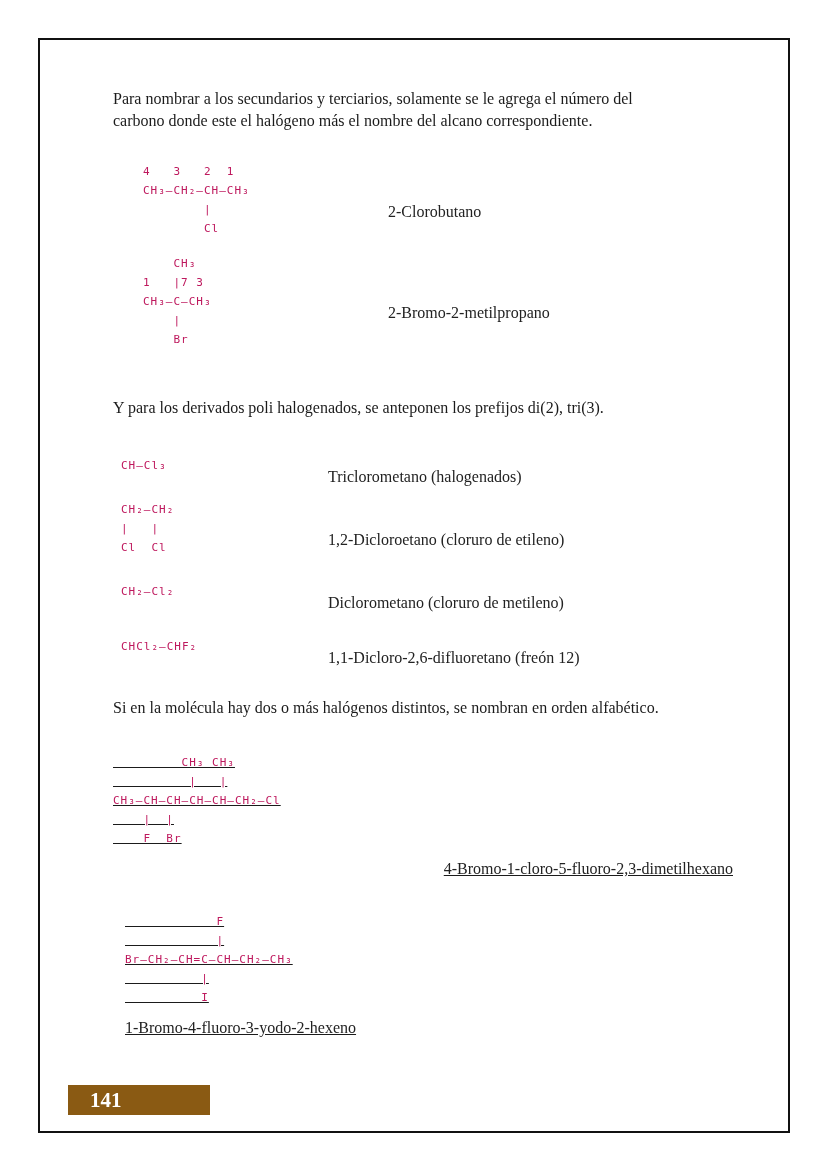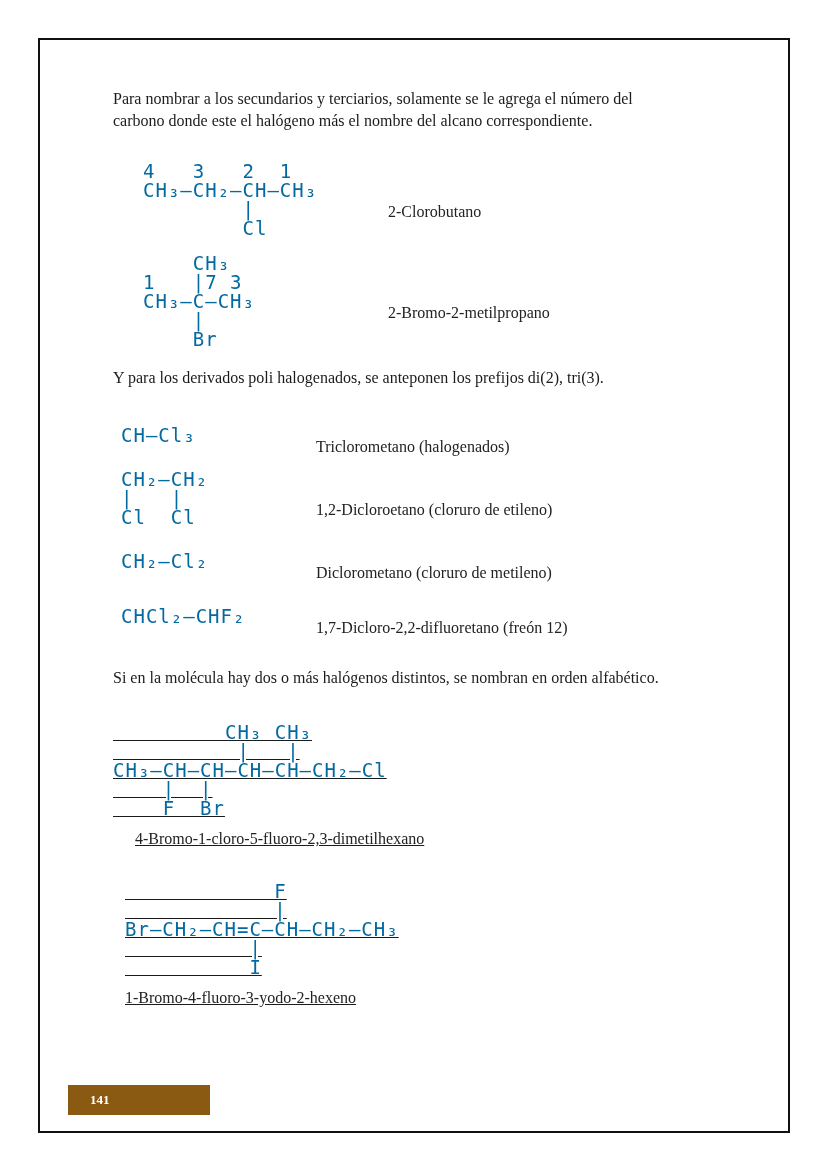--- a/index.html
+++ b/index.html
@@ -28,62 +28,63 @@
     width:620px;
   }
   .body-text {
     font-size:16px;
     line-height:22px;
     width:560px;
     color:#1b1b1b;
   }
   .struct {
     font-family:"DejaVu Sans Mono", monospace;
-    font-size:19px;
+    font-size:11px;
     line-height:19px;
     letter-spacing:1px;
     white-space:pre;
-    color:#0369a1;
+    color:#be185d;
   }
   .cname {
     font-size:16px;
     color:#222222;
     margin-top:23px;
   }
   .example-row {
     display:flex;
     align-items:center;
     margin-left:30px;
   }
   .example-row .struct { width:245px; flex:0 0 245px; }
   .ex1 { margin-top:30px; }
   .ex2 { margin-top:16px; }
-  .para2 { margin-top:18px; }
+  .para2 { margin-top:48px; }
   .para3 { margin-top:30px; }
   .poly-table { margin-top:26px; margin-left:8px; }
   .table-row {
     display:flex;
     align-items:center;
     margin-bottom:14px;
+    gap:12px;
   }
   .table-row .struct { width:195px; flex:0 0 195px; }
   .mixed-example { margin-top:34px;text-decoration:underline; }
   .mixed-example .cname { display:block; margin-top:12px; }
-  .mx1 .cname { margin-left:22px; }
+  .mx1 .cname { margin-left:22px;text-align:right; }
   .mx2 { margin-left:12px; }
   .mx2 .cname { }
   .page-number-badge {
     position:absolute;
     left:68px;
     top:1085px;
     width:142px;
     height:30px;
     background:var(--accent, #8a5a13);
     color:#ffffff;
-    font-size:13px;
+    font-size:21px;
     font-weight:bold;
     line-height:30px;
     padding-left:22px;
   }
 </style>
 </head>
 <body>
 
 <div class="page">
   <div class="frame"></div>
@@ -121,21 +122,21 @@
 |   |
 Cl  Cl</div>
         <div class="cname">1,2-Dicloroetano (cloruro de etileno)</div>
       </div>
       <div class="table-row">
         <div class="struct">CH₂—Cl₂</div>
         <div class="cname">Diclorometano (cloruro de metileno)</div>
       </div>
       <div class="table-row">
         <div class="struct">CHCl₂—CHF₂</div>
-        <div class="cname">1,7-Dicloro-2,2-difluoretano (freón 12)</div>
+        <div class="cname">1,1-Dicloro-2,6-difluoretano (freón 12)</div>
       </div>
     </div>
 
     <p class="body-text para3">Si en la molécula hay dos o más halógenos distintos, se nombran en orden alfabético.</p>
 
     <div class="mixed-example mx1">
       <div class="struct">         CH₃ CH₃
           |   |
 CH₃—CH—CH—CH—CH—CH₂—Cl
     |  |

